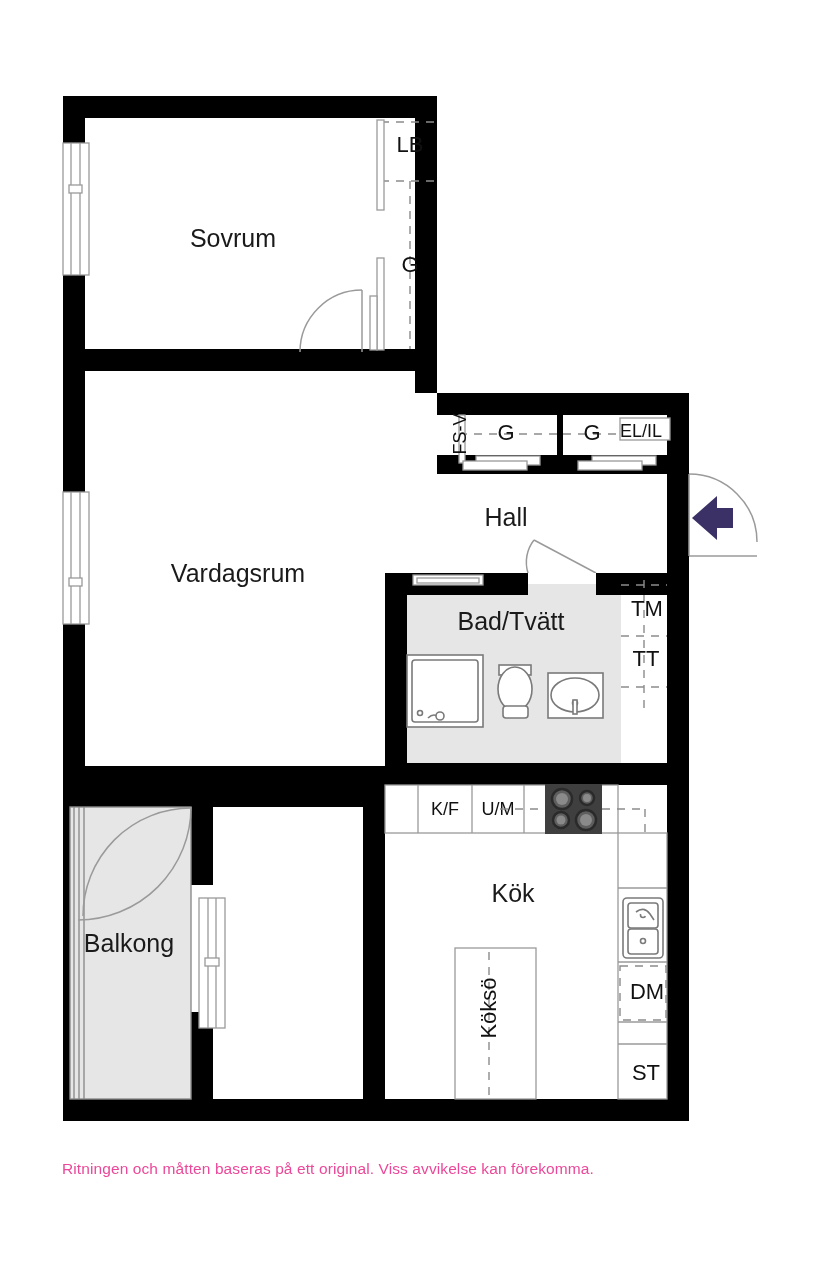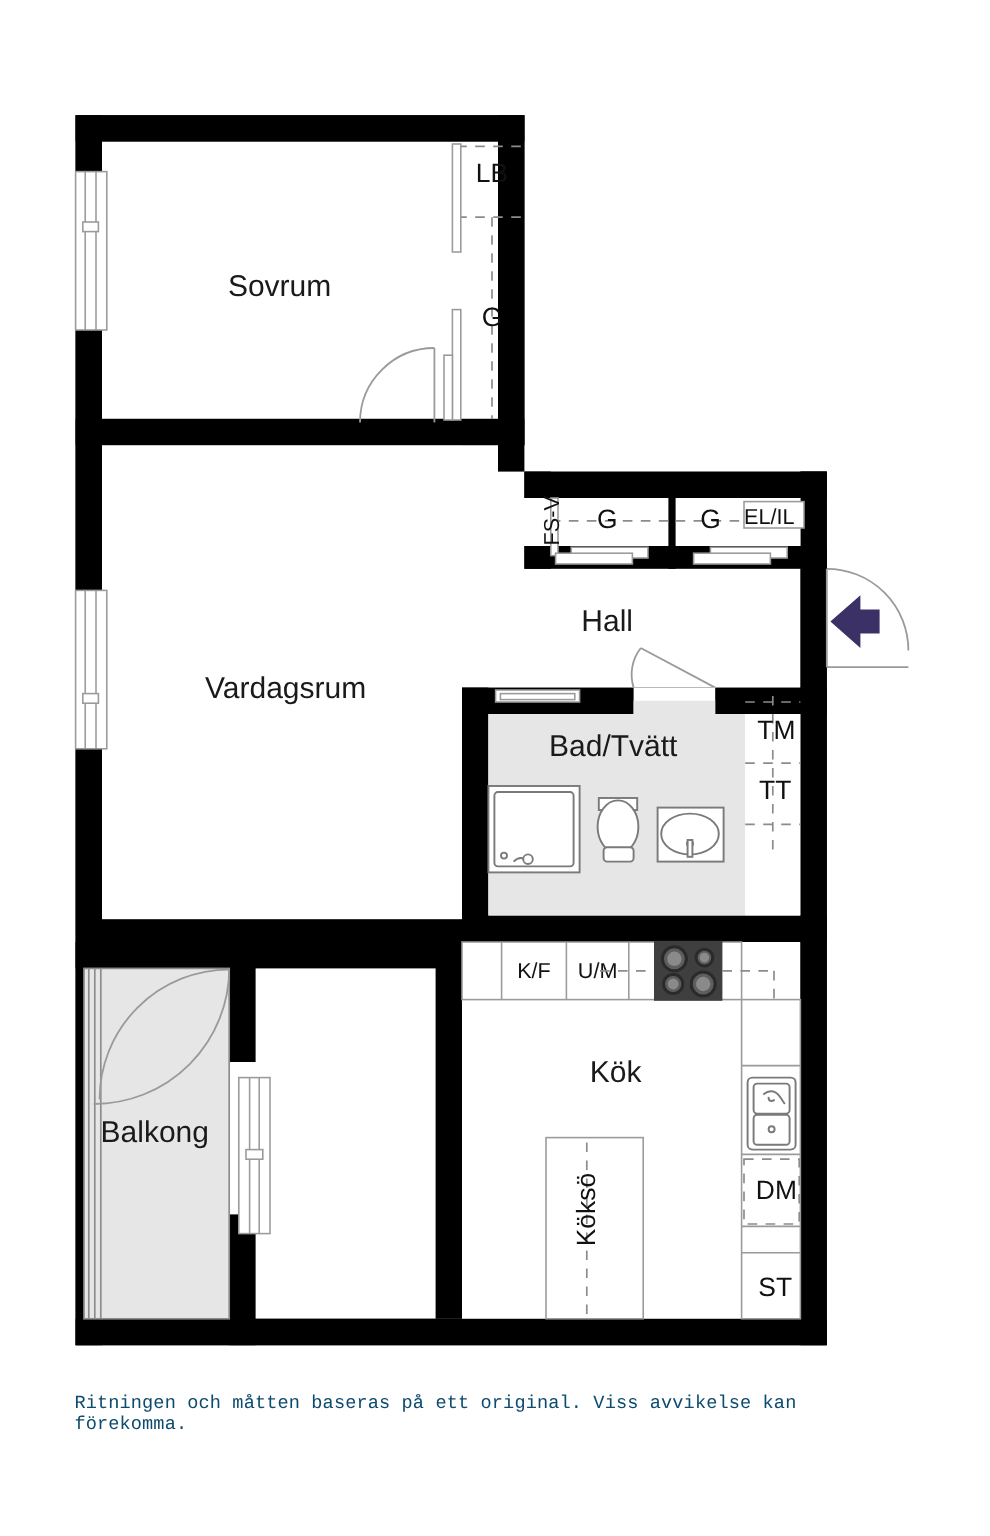--- a/index.html
+++ b/index.html
@@ -44,23 +44,23 @@
     font-size: 18px;
     fill: #111111;
     text-anchor: middle;
     dominant-baseline: middle;
   }
   .caption {
     position: absolute;
     left: 62px;
     top: 1160px;
     width: 700px;
-    font-family: Liberation Mono, monospace;
+    font-family: Liberation Sans, sans-serif;
     font-size: 15.5px;
-    color: #0c4a6e;
+    color: #ec4899;
     letter-spacing: 0.1px;
   }
   .wall { fill: #000000; }
   .room-fill { fill: #ffffff; }
   .grey-fill { fill: #e6e6e6; }
   .thin { stroke: #8c8c8c; stroke-width: 1.4; fill: none; }
   .thin-d { stroke: #8c8c8c; stroke-width: 1.4; fill: none; stroke-dasharray: 8 7; }
   .fixture { stroke: #7a7a7a; stroke-width: 1.6; fill: #ffffff; }
   .fixture-l { stroke: #9a9a9a; stroke-width: 1.3; fill: #ffffff; }
   .arc { stroke: #9a9a9a; stroke-width: 1.5; fill: none; }

